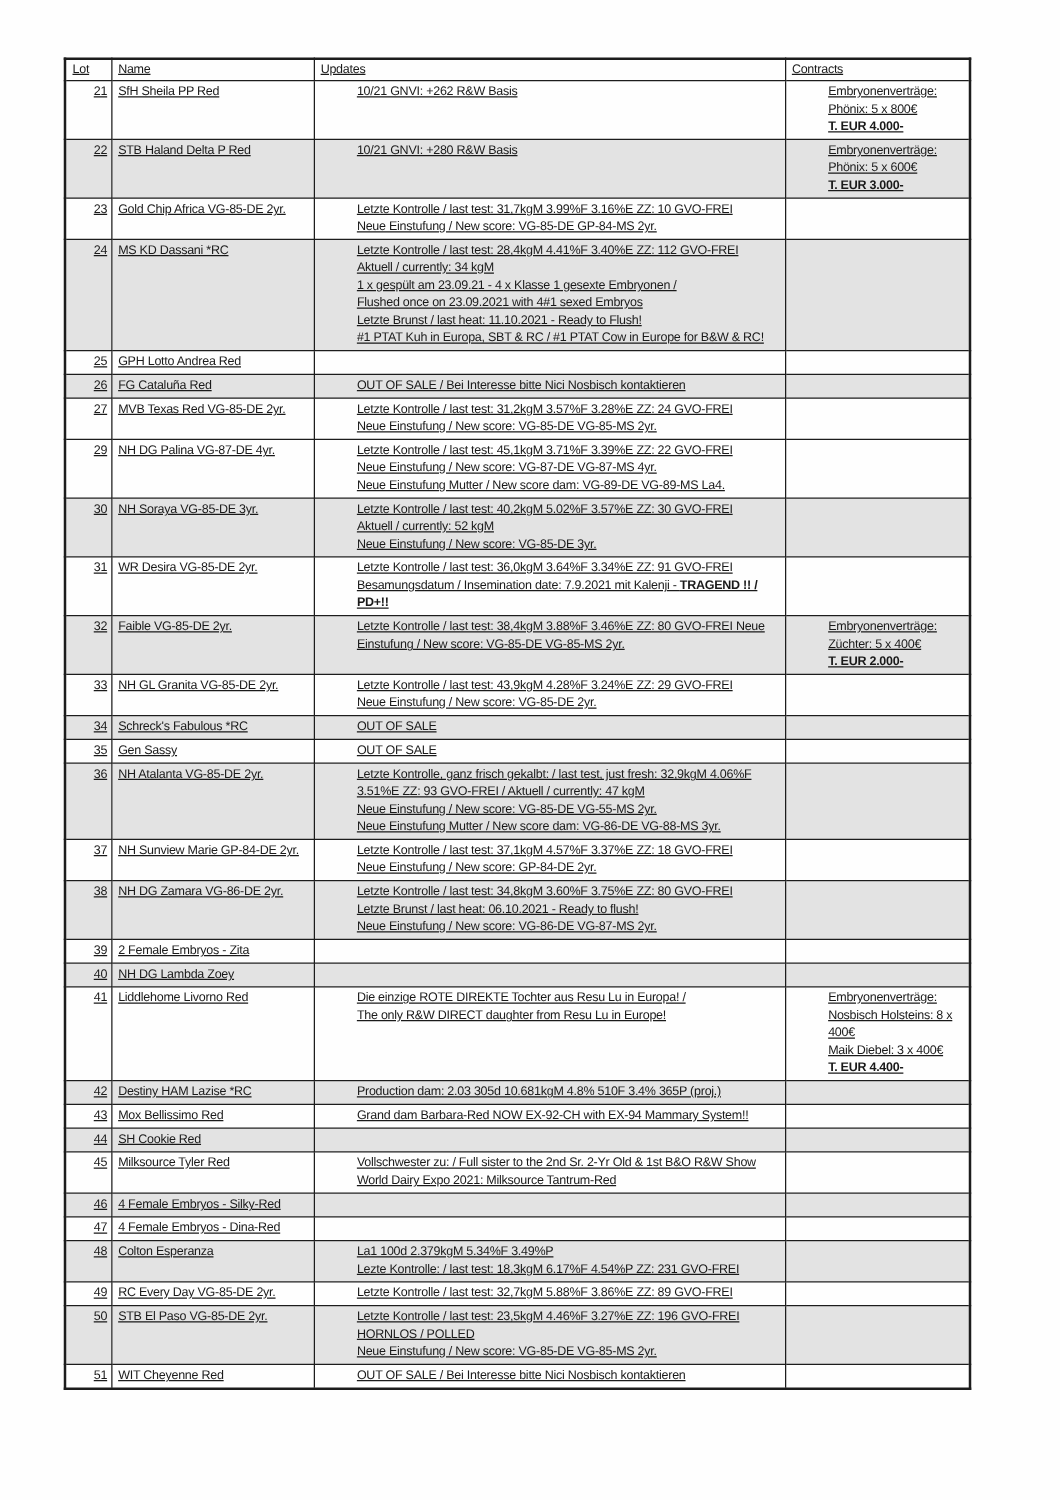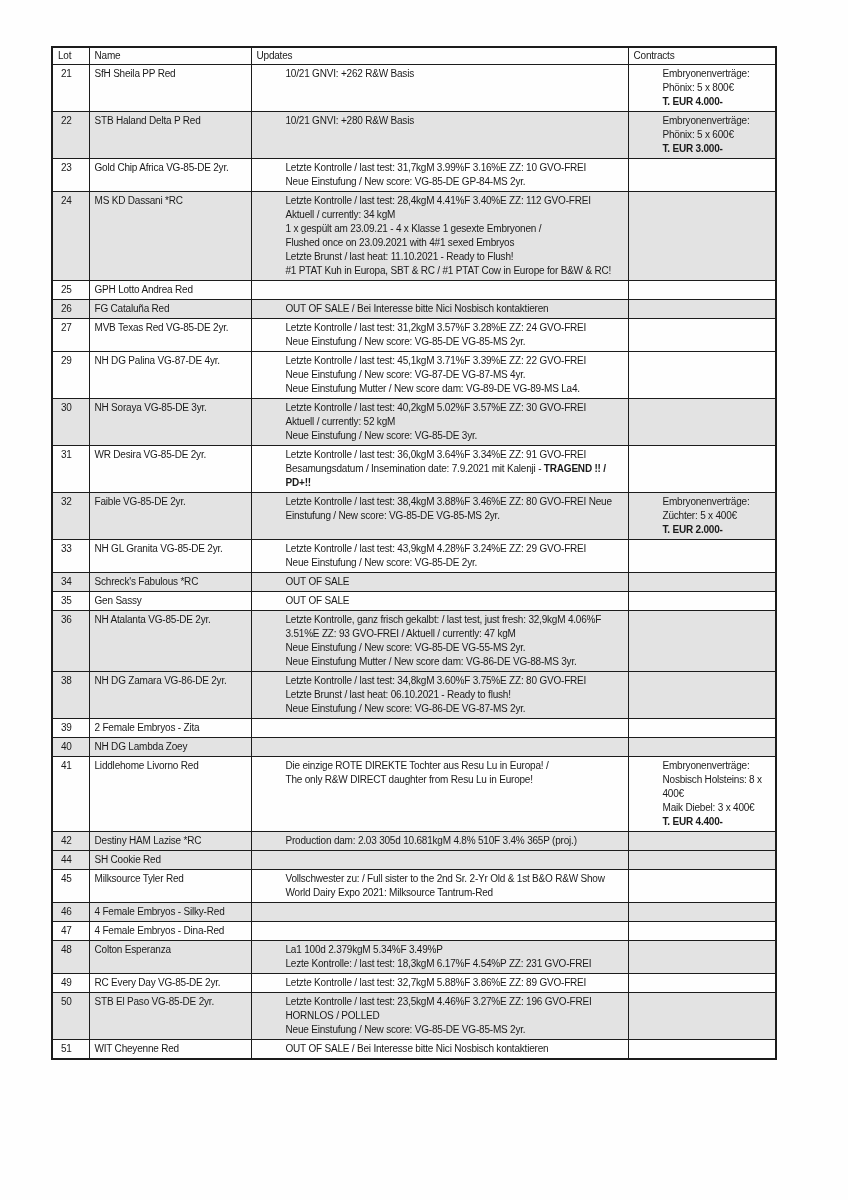--- a/index.html
+++ b/index.html
@@ -17,20 +17,21 @@
     overflow: hidden;
   }
   table.lot-table {
     position: absolute;
     left: 51px;
     top: 46px;
     width: 724px;
     border-collapse: collapse;
     table-layout: fixed;
     border: 2px solid #1c1c1c;
+    text-decoration: underline;
   }
   col.c-lot { width: 37px; }
   col.c-name { width: 162px; }
   col.c-updates { width: 377px; }
   col.c-contracts { width: 148px; }
   th, td {
     border: 1px solid #1c1c1c;
     vertical-align: top;
     text-align: left;
     padding: 2px 5px 2px 5px;
@@ -39,21 +40,21 @@
     letter-spacing: -0.2px;
     font-weight: normal;
     overflow: hidden;
   }
   thead th {
     height: 12px;
     padding-top: 1px;
     padding-bottom: 1px;
   }
   tr.shaded { background: var(--shade, #e3e3e3); }
-  td.lot { padding-left: 8px; margin-top: 48px; }
+  td.lot { padding-left: 22px; margin-top: 48px; }
   .b { font-weight: bold; }
   .line { min-height: 14px; margin-left: 29px; }
 </style>
 </head>
 <body>
 
 <div class="page">
   <table class="lot-table">
     <colgroup>
       <col class="c-lot">
@@ -208,20 +209,29 @@
         <tr class="shaded">
     <td class="lot">36</td>
     <td class="name">NH Atalanta VG-85-DE 2yr.</td>
     <td class="updates">
             <div class="line"><span>Letzte Kontrolle, ganz frisch gekalbt: / last test, just fresh: 32,9kgM 4.06%F 3.51%E ZZ: 93 GVO-FREI / Aktuell / currently: 47 kgM</span></div>
             <div class="line"><span>Neue Einstufung / New score: VG-85-DE VG-55-MS 2yr.</span></div>
             <div class="line"><span>Neue Einstufung Mutter / New score dam: VG-86-DE VG-88-MS 3yr.</span></div>
           </td>
     <td class="contracts"></td>
   </tr>
+        <tr>
+    <td class="lot">37</td>
+    <td class="name">NH Sunview Marie GP-84-DE 2yr.</td>
+    <td class="updates">
+            <div class="line"><span>Letzte Kontrolle / last test: 37,1kgM 4.57%F 3.37%E ZZ: 18 GVO-FREI</span></div>
+            <div class="line"><span>Neue Einstufung / New score: GP-84-DE 2yr.</span></div>
+          </td>
+    <td class="contracts"></td>
+  </tr>
         <tr class="shaded">
     <td class="lot">38</td>
     <td class="name">NH DG Zamara VG-86-DE 2yr.</td>
     <td class="updates">
             <div class="line"><span>Letzte Kontrolle / last test: 34,8kgM 3.60%F 3.75%E ZZ: 80 GVO-FREI</span></div>
             <div class="line"><span>Letzte Brunst / last heat: 06.10.2021 - Ready to flush!</span></div>
             <div class="line"><span>Neue Einstufung / New score: VG-86-DE VG-87-MS 2yr.</span></div>
           </td>
     <td class="contracts"></td>
   </tr>
@@ -252,20 +262,28 @@
           </td>
   </tr>
         <tr class="shaded">
     <td class="lot">42</td>
     <td class="name">Destiny HAM Lazise *RC</td>
     <td class="updates">
             <div class="line"><span>Production dam: 2.03 305d 10.681kgM 4.8% 510F 3.4% 365P (proj.)</span></div>
           </td>
     <td class="contracts"></td>
   </tr>
+        <tr>
+    <td class="lot">43</td>
+    <td class="name">Mox Bellissimo Red</td>
+    <td class="updates">
+            <div class="line"><span>Grand dam Barbara-Red NOW EX-92-CH with EX-94 Mammary System!!</span></div>
+          </td>
+    <td class="contracts"></td>
+  </tr>
         <tr class="shaded">
     <td class="lot">44</td>
     <td class="name">SH Cookie Red</td>
     <td class="updates"></td>
     <td class="contracts"></td>
   </tr>
         <tr>
     <td class="lot">45</td>
     <td class="name">Milksource Tyler Red</td>
     <td class="updates">

